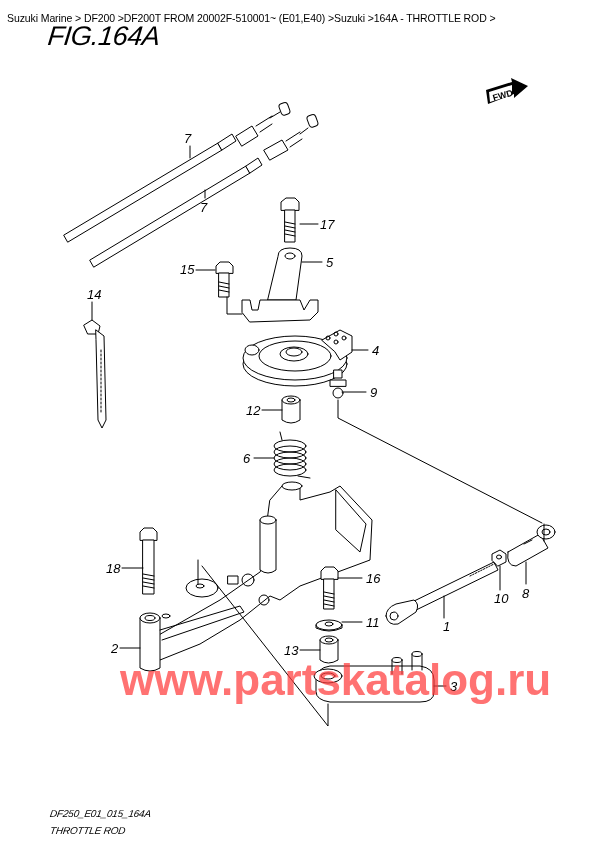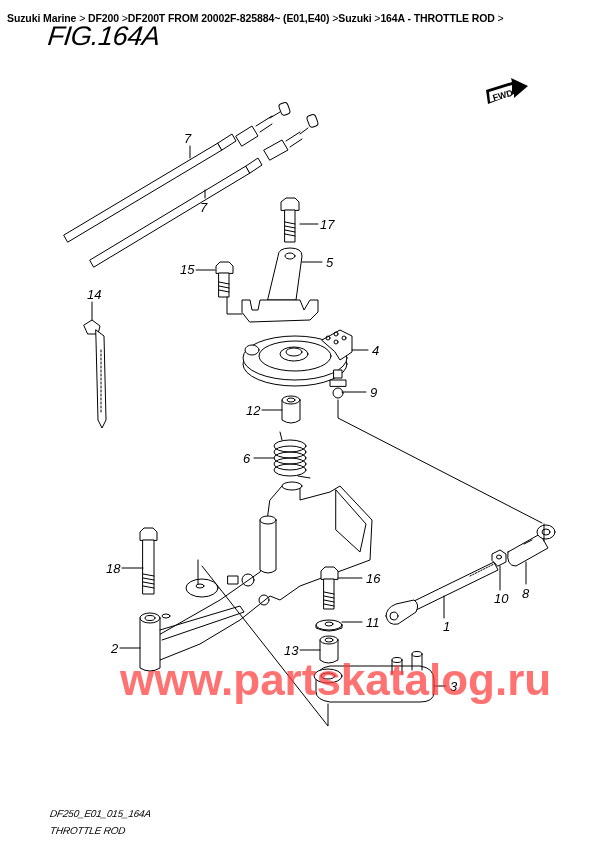--- a/index.html
+++ b/index.html
@@ -1,32 +1,32 @@
 <!DOCTYPE html>
 <html><head>
 <meta charset="utf-8">
 <style>
   html, body { margin: 0; padding: 0; background: #ffffff; }
   body { width: 600px; height: 848px; position: relative; overflow: hidden; font-family: "Liberation Sans", sans-serif; color: #000; }
   .breadcrumb { position: absolute; left: 7px; top: 12px; font-size: 10.5px; letter-spacing: -0.1px; white-space: nowrap; }
-  .breadcrumb a { color: #000; text-decoration: none; font-weight: bold; }
+  .breadcrumb a { color: #000; text-decoration: none; }
   .fig-title { position: absolute; left: 48px; top: 21px; font-size: 27px; font-style: italic; font-family: "Liberation Sans", sans-serif; transform: skewX(-6deg); letter-spacing: -0.5px; }
   .diagram { position: absolute; left: 0; top: 0; width: 600px; height: 848px; }
   .label { font-family: "Liberation Sans", sans-serif; font-style: italic; font-size: 13px; fill: #000; }
   .watermark { position: absolute; left: 120px; top: 655px; font-size: 44px; font-weight: bold; color: rgba(255, 60, 60, 0.72); letter-spacing: 0px; white-space: nowrap; font-family: "Liberation Sans", sans-serif; }
   .footer { position: absolute; left: 50px; font-size: 10px; font-style: italic; transform: skewX(-8deg); letter-spacing: -0.2px; }
   .footer.code { top: 808px; }
   .footer.name { top: 825px; }
   .fwd { position: absolute; left: 484px; top: 78px; }
 </style>
 </head>
 <body>
 
 <div class="breadcrumb">
-  <a href="#">Suzuki Marine</a><span> &gt; </span><a href="#">DF200</a><span> &gt;</span><a href="#">DF200T FROM 20002F-825884~ (E01,E40)</a><span> &gt;</span><a href="#">Suzuki</a><span> &gt;</span><a href="#">164A - THROTTLE ROD</a><span> &gt;</span>
+  <a href="#">Suzuki Marine</a><span> &gt; </span><a href="#">DF200</a><span> &gt;</span><a href="#">DF200T FROM 20002F-510001~ (E01,E40)</a><span> &gt;</span><a href="#">Suzuki</a><span> &gt;</span><a href="#">164A - THROTTLE ROD</a><span> &gt;</span>
 </div>
 
 <div class="fig-title">FIG.164A</div>
 
 <svg class="fwd" width="46" height="32" viewBox="0 0 46 32">
   <polygon points="2,12 28,4 27,0 44,8 30,20 30,16 4,26" fill="#000"></polygon>
   <polygon points="5,14 28,7 28,17 6,24" fill="#fff"></polygon>
   <text x="8" y="21" font-family="Liberation Sans, sans-serif" font-weight="bold" font-size="9" fill="#000" transform="rotate(-16 16 16)">FWD</text>
 </svg>
 

